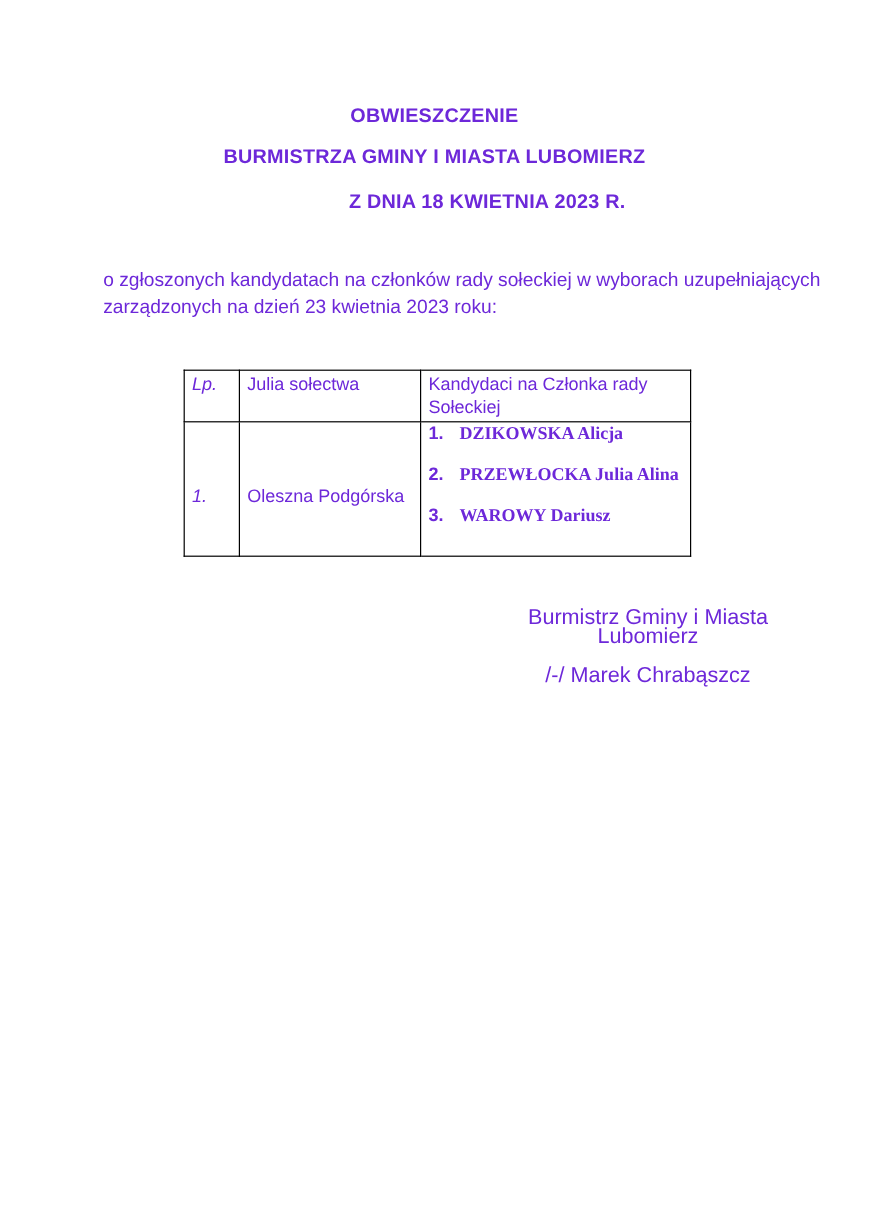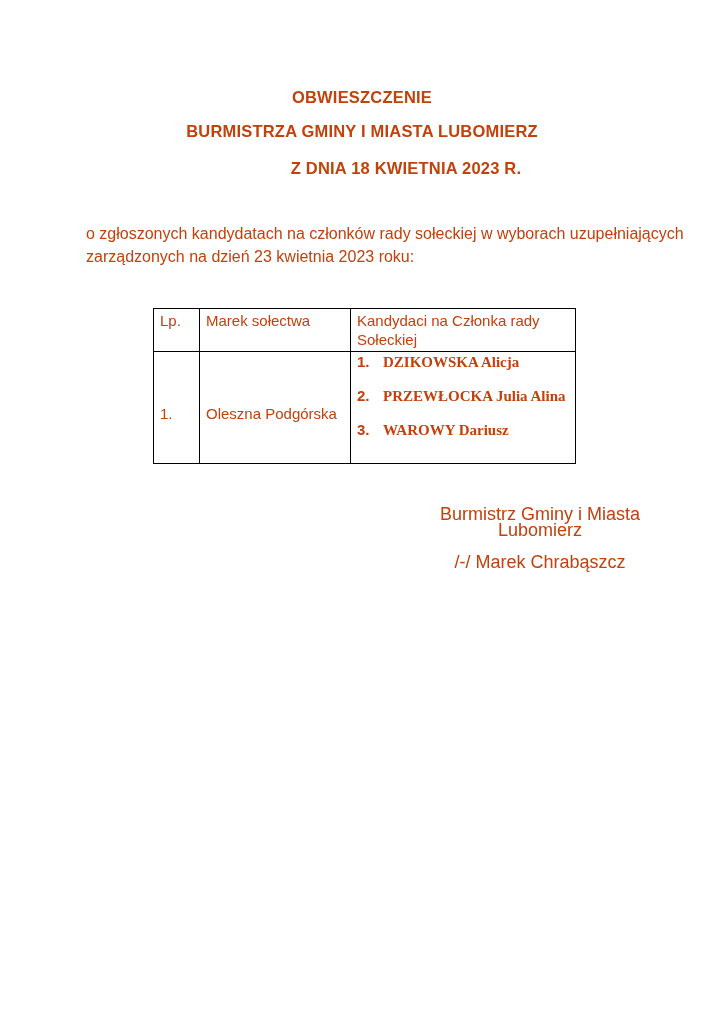--- a/index.html
+++ b/index.html
@@ -5,21 +5,21 @@
   html, body {
     margin: 0;
     padding: 0;
     background: #ffffff;
   }
   .page {
     position: relative;
     width: 724px;
     height: 1024px;
     background: #ffffff;
-    color: #c2410c;
+    color: #6d28d9;
     font-family: "Liberation Sans", sans-serif;
     overflow: hidden;
   }
   .doc-title {
     position: absolute;
     left: 0;
     width: 100%;
     text-align: center;
     font-weight: bold;
     font-size: 16.5px;
@@ -47,21 +47,21 @@
     border-collapse: collapse;
     table-layout: fixed;
   }
   table.candidates-table td {
     border: 1.5px solid #000000;
     font-size: 15px;
     padding: 2px 6px;
     vertical-align: top;
     line-height: 19px;
   }
-  td.col-lp { width: 33px; }
+  td.col-lp { width: 33px; font-style: italic; }
   td.col-solectwo { width: 138px; }
   td.col-kandydaci { width: 212px; }
   tr.header-row td { height: 36px; }
   tr.data-row td { height: 95px; }
   td.hdr-kandydaci { padding-left: 9px; }
   tr.data-row td.col-lp,
   tr.data-row td.col-solectwo {
     vertical-align: middle;
     padding-top: 14px;
   }
@@ -102,21 +102,21 @@
   <div class="doc-title line1">OBWIESZCZENIE</div>
   <div class="doc-title line2">BURMISTRZA GMINY I MIASTA LUBOMIERZ</div>
   <div class="doc-title line3">Z DNIA 18 KWIETNIA 2023 R.</div>
 
   <div class="intro">o zgłoszonych kandydatach na członków rady sołeckiej w wyborach uzupełniających zarządzonych na dzień 23 kwietnia 2023 roku:</div>
 
   <table class="candidates-table">
     <tbody>
       <tr class="header-row">
         <td class="col-lp">Lp.</td>
-        <td class="col-solectwo">Marek sołectwa</td>
+        <td class="col-solectwo">Julia sołectwa</td>
         <td class="col-kandydaci hdr-kandydaci">Kandydaci na Członka rady Sołeckiej</td>
       </tr>
       <tr class="data-row">
         <td class="col-lp">1.</td>
         <td class="col-solectwo">Oleszna Podgórska</td>
         <td class="col-kandydaci cell-candidates">
           <div class="cand-item">
             <span class="cand-num">1.</span>
             <span class="cand-name">DZIKOWSKA Alicja</span>
           </div>

